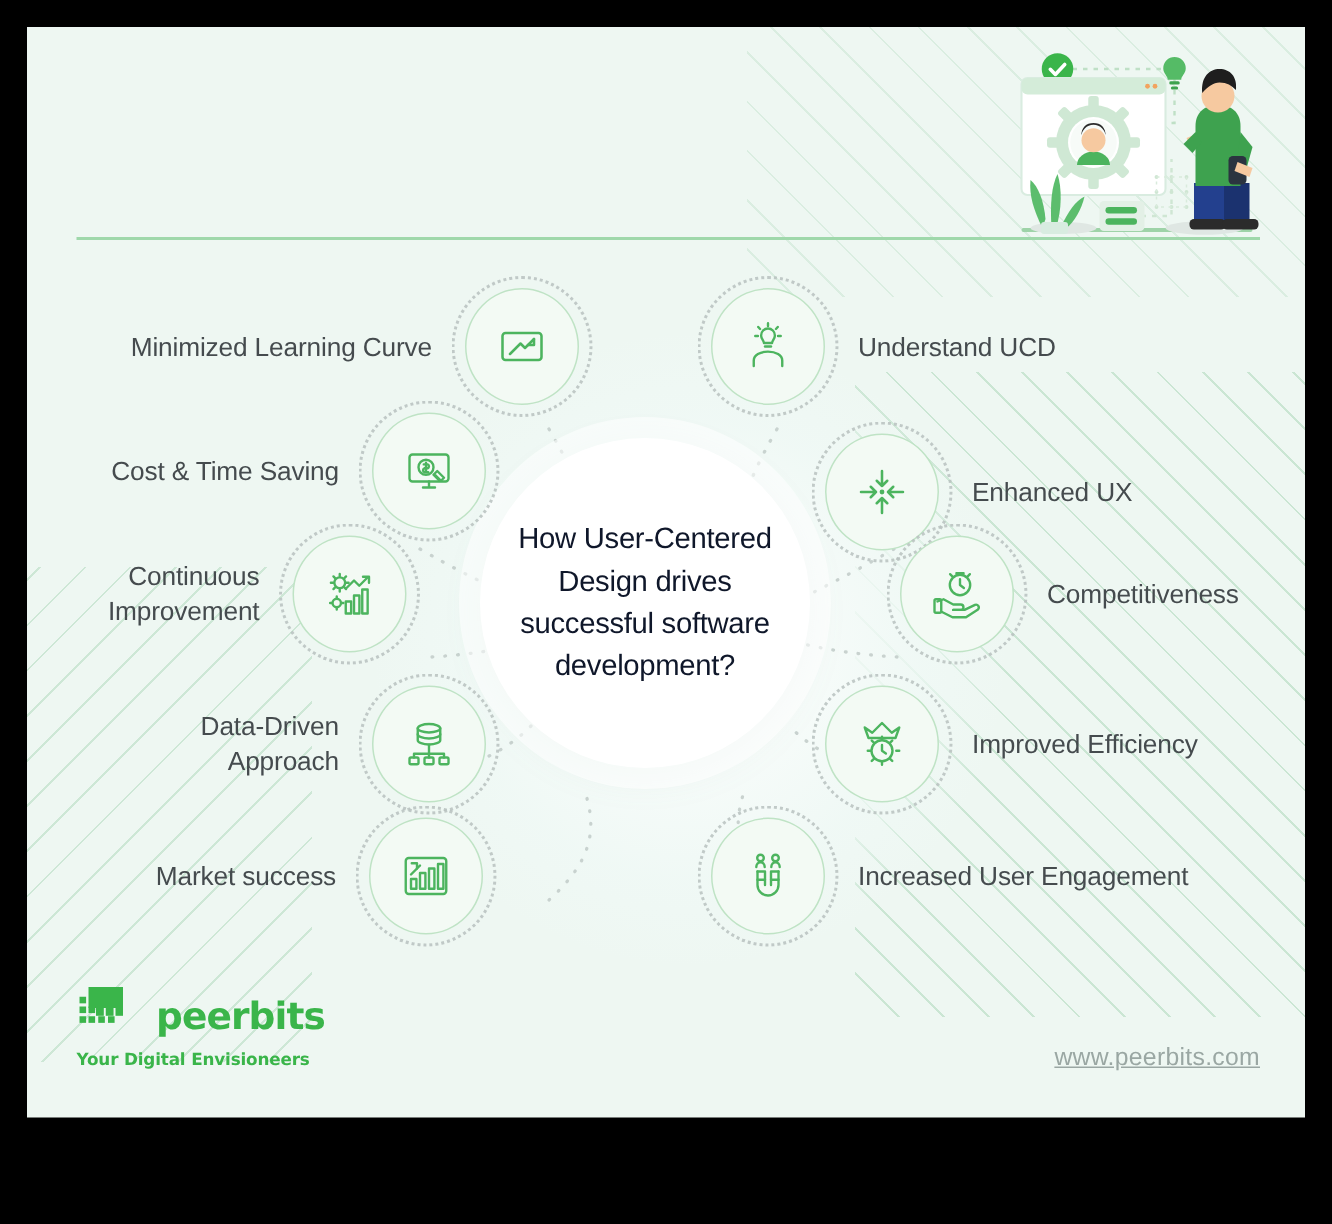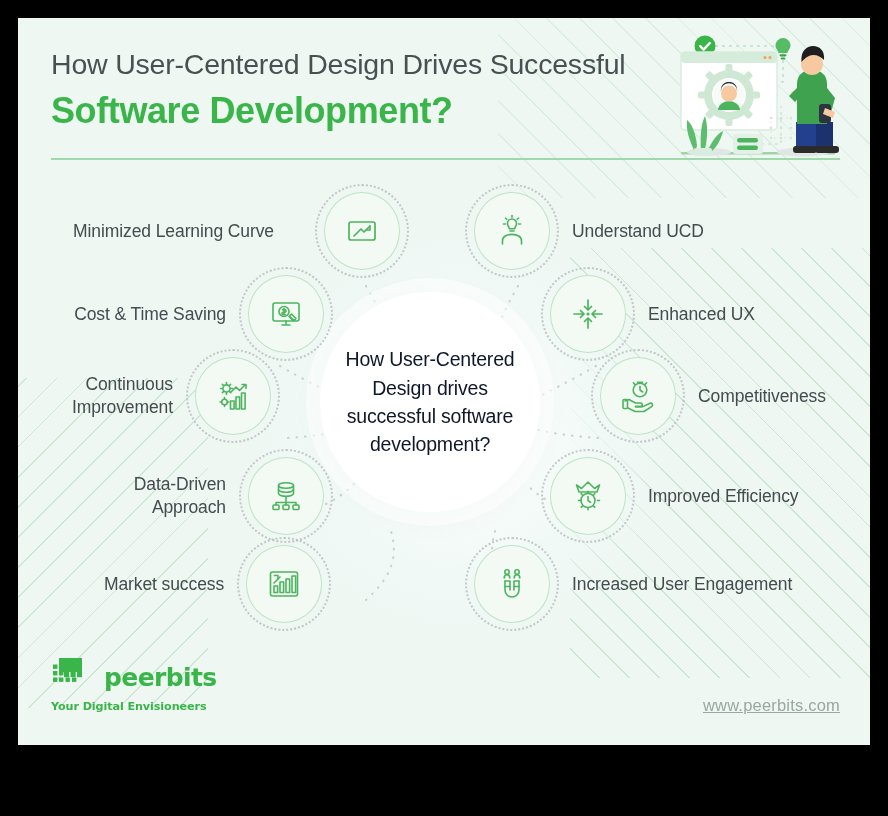--- a/index.html
+++ b/index.html
@@ -100,24 +100,20 @@
 <body>
 
 <div id="canvas">
   <div id="card">
 
     <div class="hatch hatch-top"></div>
     <div class="hatch hatch-right"></div>
     <div class="hatch hatch-left"></div>
     <div class="glow"></div>
 
-    <div class="hdr">
-      <div class="hdr-l1">How User-Centered Design Drives Successful</div>
-      <div class="hdr-l2">Software Development?</div>
-    </div>
     <div class="hdr-rule"></div>
 
     <div class="hero">
       <svg width="170" height="142" viewBox="0 0 170 142">
 
         <path d="M42 20 H110" stroke="#bfe0c6" stroke-width="1.6" stroke-dasharray="3 4" fill="none"></path>
         <path d="M110 20 V56 H74" stroke="#bfe0c6" stroke-width="1.6" stroke-dasharray="3 4" fill="none"></path>
         <path d="M88 118 H108 V80" stroke="#cfe6d3" stroke-width="1.6" stroke-dasharray="3 4" fill="none"></path>
 
         <rect x="8" y="126" width="154" height="2.6" rx="1.3" fill="#9ed3a8"></rect>
@@ -221,21 +217,21 @@
         <path d="M580 250 C548 248 528 244 512 240"></path>
         <path d="M574 330 C544 322 524 312 508 296"></path>
         <path d="M500 412 C478 390 468 370 478 340"></path>
       </g>
     </svg>
 
     <div class="center-bubble">
       <div class="center-text">How User-Centered Design drives successful software development?</div>
     </div>
 
-    <div class="node left" style="left:20px;top:175px;width:362px;justify-content:flex-end;gap:28px;">
+    <div class="node left" style="left:6px;top:175px;width:362px;justify-content:flex-end;">
       <div class="node-label">Minimized Learning Curve</div>
       <div class="ring">
           <div class="ring-inner">
         <svg width="34" height="34" viewBox="0 0 34 34" fill="none" stroke="#4cb45e" stroke-width="1.7" stroke-linecap="round" stroke-linejoin="round">
           <rect x="4" y="8" width="26" height="18" rx="2"></rect>
           <path d="M9 22 l7 -7 l3 3 l6 -6"></path>
           <path d="M25 12 v4 h-4"></path>
         </svg>
       </div>
         </div>
@@ -319,21 +315,21 @@
           <path d="M17 5 a4.6 4.6 0 0 1 4.6 4.6 c0 2.4 -1.9 3.3 -1.9 5.1 h-5.4 c0 -1.8 -1.9 -2.7 -1.9 -5.1 A4.6 4.6 0 0 1 17 5 z"></path>
           <path d="M15 17 h4"></path>
           <path d="M17 1.5 v1.8 M10.5 4 l1.2 1.3 M23.5 4 l-1.2 1.3 M8.5 10 h1.8 M25.5 10 h-1.8"></path>
           <path d="M7.5 30 v-3.6 c0 -3.6 4.3 -6 9.5 -6 s9.5 2.4 9.5 6 v3.6"></path>
         </svg>
       </div>
         </div>
       <div class="node-label">Understand UCD</div>
     </div>
 
-    <div class="node right" style="left:532px;top:258px;">
+    <div class="node right" style="left:532px;top:272px;">
       <div class="ring">
           <div class="ring-inner">
         <svg width="34" height="34" viewBox="0 0 34 34" fill="none" stroke="#4cb45e" stroke-width="1.7" stroke-linecap="round" stroke-linejoin="round">
           <path d="M17 3 v10 M13.5 9.5 L17 13 l3.5 -3.5"></path>
           <path d="M17 31 v-10 M13.5 24.5 L17 21 l3.5 3.5"></path>
           <path d="M3 17 h10 M9.5 13.5 L13 17 l-3.5 3.5"></path>
           <path d="M31 17 h-10 M24.5 13.5 L21 17 l3.5 3.5"></path>
           <circle cx="17" cy="17" r="1.6" fill="#4cb45e" stroke="none"></circle>
         </svg>
       </div>

